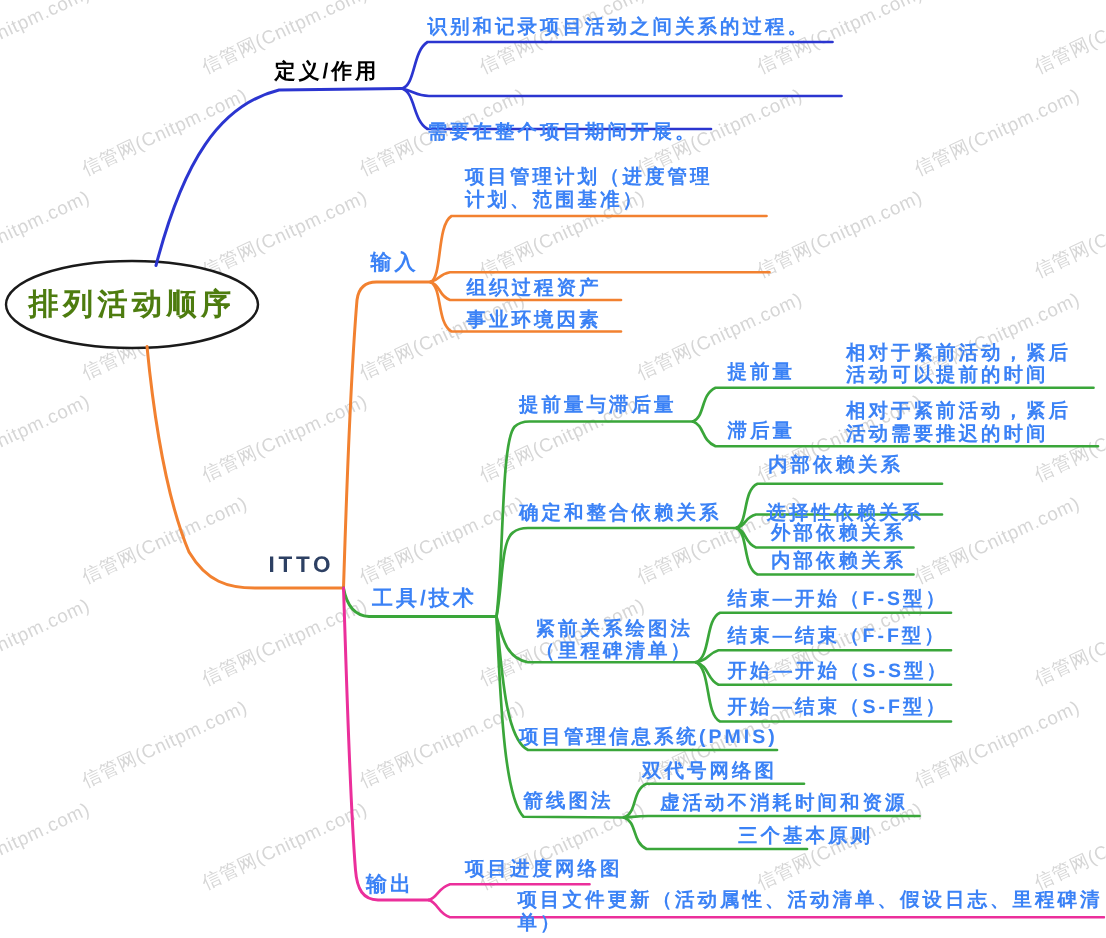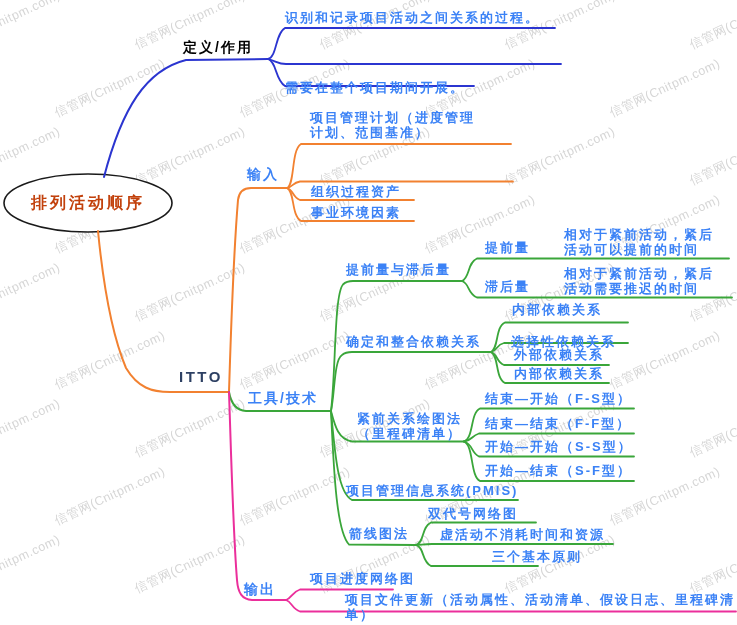--- a/index.html
+++ b/index.html
@@ -7,21 +7,21 @@
               font-family:"Liberation Sans","DejaVu Sans",sans-serif; }
   #stage { position:relative; width:737px; height:625px; background:#ffffff; }
   #watermarks { position:absolute; inset:0; z-index:1; pointer-events:none; }
   .wm { position:absolute; color:#d6d6d6; font-size:12.5px; white-space:nowrap;
         transform:rotate(-25deg); letter-spacing:0.5px; }
   svg.lines { position:absolute; left:0; top:0; z-index:2; }
   .node { position:absolute; z-index:3; white-space:pre-line; color:#3b82f6;
           font-weight:bold; }
   .leaf   { font-size:13px; letter-spacing:2px; line-height:15px; }
   .lvl1   { font-size:14px; letter-spacing:2px; line-height:17px; }
-  .root-label { font-size:16px; letter-spacing:3px; color:#c2410c;
+  .root-label { font-size:20px; letter-spacing:3px; color:#4d7c0f;
                 transform:translate(-50%,-50%); white-space:nowrap; }
   .c-defblue { color:#000000; }
   .c-navy    { color:#2d4063; letter-spacing:2.5px; font-size:15px; }
 </style>
 </head>
 <body>
 
 <div id="stage">
 
   <div id="watermarks">

